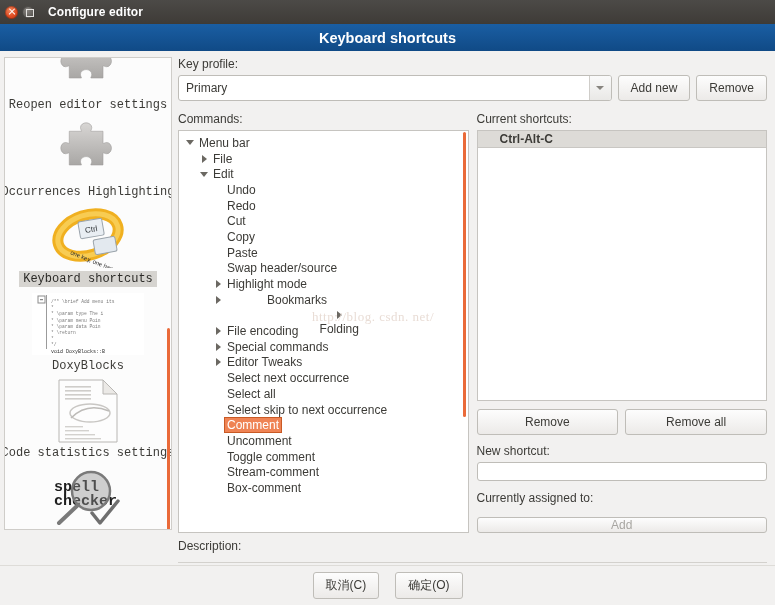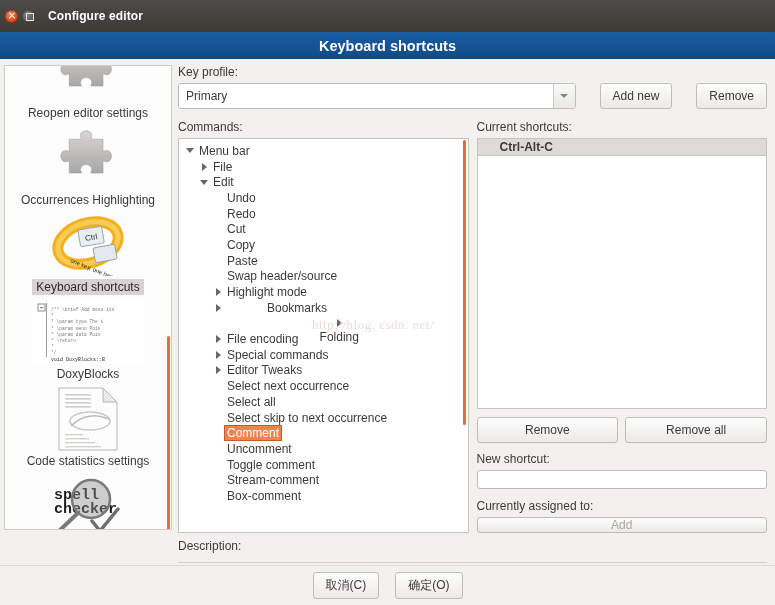--- a/index.html
+++ b/index.html
@@ -15,21 +15,21 @@
   #app {
     position: relative;
     width: 775px; height: 605px;
     background: #f2f1f0;
     display: flex;
     flex-direction: column;
   }
 
   
   .titlebar {
-    height: 32px;
+    height: 24px;
     background: linear-gradient(to bottom, #4c4a47 0%, #3e3b37 100%);
     display: flex;
     align-items: center;
     padding-left: 5px;
     flex: 0 0 auto;
     text-align: center;
   }
   .win-btn {
     width: 13px; height: 13px;
     border-radius: 50%;
@@ -122,20 +122,21 @@
     align-items: center;
     justify-content: center;
     width: 100%;
   }
   .side-label {
     font-size: 12px;
     color: #3c3b37;
     padding: 1px 4px;
     margin-top: 1px;
     white-space: nowrap;
+    font-family: Liberation Mono, monospace;
   }
   .side-label.selected {
     background: #d6d4d0;
     color: #2b2a27;
   }
   .sb-scroll {
     position: absolute;
     right: 1px;
     top: 270px;
     width: 3px;
@@ -153,21 +154,21 @@
     padding-right: 4px;
   }
   .lbl {
     font-size: 12px;
     color: #3c3b37;
     margin-bottom: 4px;
   }
   .row-profile {
     display: flex;
     align-items: center;
-    gap: 24px;
+    gap: 6px;
     margin-bottom: 11px;
   }
   .combo {
     flex: 1 1 auto;
     height: 26px;
     display: flex;
     align-items: stretch;
     background: #ffffff;
     border: 1px solid #bfbdb8;
     border-radius: 3px;

